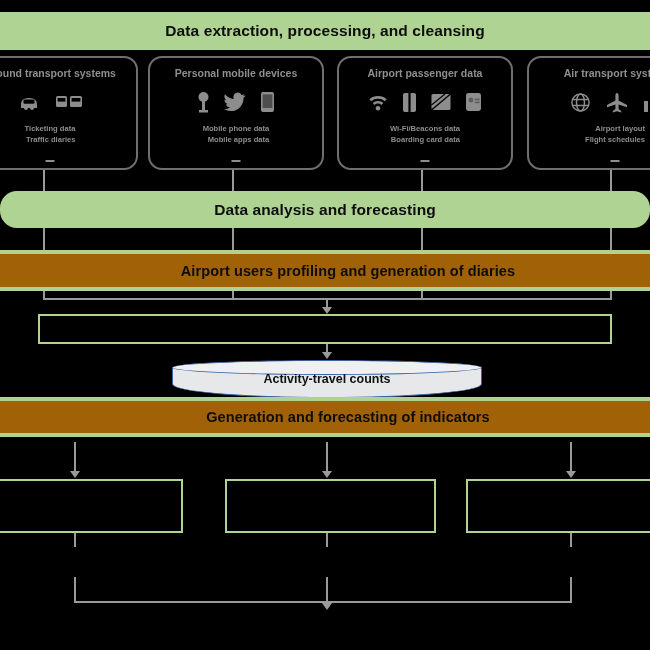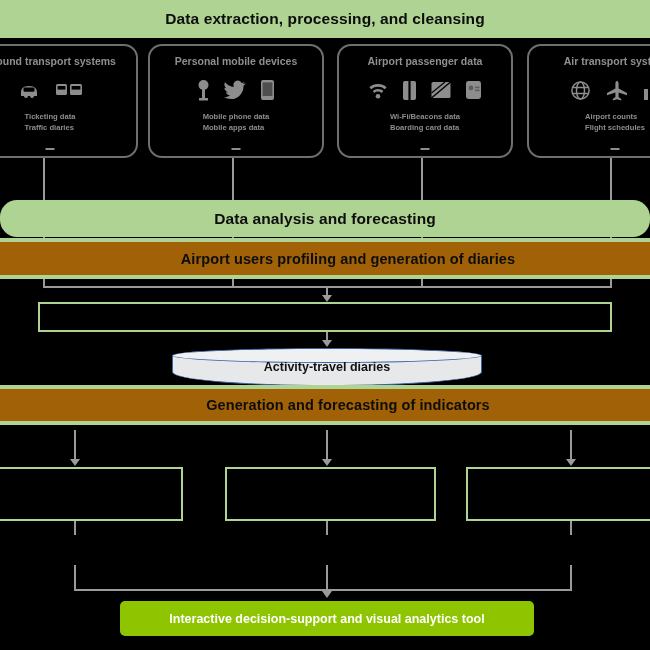--- a/index.html
+++ b/index.html
@@ -1,34 +1,34 @@
 <!DOCTYPE html>
 <html><head>
 <meta charset="utf-8">
 <style>
   html,body{margin:0;padding:0;}
   body{
     width:650px;height:650px;background:#000;overflow:hidden;
     font-family:"Liberation Sans", sans-serif;
     position:relative;
   }
-  .canvas{position:absolute;inset:0;width:650px;height:577px;}
+  .canvas{position:absolute;inset:0;width:650px;height:577px;margin-top:12px;}
 
   
   .banner{
     position:absolute;left:0;width:650px;
     display:flex;align-items:center;justify-content:center;
     font-weight:bold;color:#0d0d0d;z-index:6;
     letter-spacing:.1px;
   }
   .banner.green{background:#aed392;}
   .banner.blue{background:#a16207;border-top:4px solid #aed392;border-bottom:4px solid #aed392;padding-left:23px;}
 
   #banner-extraction{top:0;height:38px;font-size:15.5px;}
-  #banner-analysis{top:200px;height:37px;font-size:15.5px;border-radius:17px;}
+  #banner-analysis{top:179px;height:37px;font-size:15.5px;border-radius:17px;}
   #banner-profiling{top:238px;height:33px;font-size:14.5px;}
   #banner-indicators{top:385px;height:32px;font-size:14.5px;}
   #banner-frontend{top:531px;height:34px;font-size:15.5px;}
 
   
   .card{
     position:absolute;top:44px;height:110px;
     border:2px solid #6f6f6f;border-radius:14px;
     background:#000;z-index:5;
     display:flex;flex-direction:column;align-items:center;
@@ -40,21 +40,21 @@
 
   .card-title{
     margin-top:9px;font-size:10.5px;font-weight:bold;color:#8f8f8f;
     text-align:center;white-space:nowrap;
   }
   .card-icons{
     display:flex;gap:14px;align-items:center;justify-content:center;
     margin-top:10px;height:26px;
   }
   .card-icons svg{display:block;}
-  .card-lines{margin-top:8px;text-align:left;}
+  .card-lines{margin-top:8px;text-align:right;}
   .card-lines div{font-size:7.6px;font-weight:bold;color:#8d8d8d;line-height:11px;white-space:nowrap;}
   .card-dash{
     position:absolute;bottom:6px;left:50%;transform:translateX(-50%);
     width:9px;height:2px;background:#8d8d8d;
   }
 
   
   .ln{position:absolute;background:#9a9a9a;z-index:3;}
   .vln{width:2px;}
   .hln{height:2px;}
@@ -217,21 +217,21 @@
       </span>
       <span>
         <svg width="18" height="21" viewBox="0 0 18 21" fill="#8d8d8d">
           <rect x="1" y="9" width="4" height="11"></rect>
           <rect x="7" y="4" width="4" height="16"></rect>
           <rect x="13" y="12" width="4" height="8"></rect>
         </svg>
       </span>
     </div>
     <div class="card-lines">
-      <div>Airport counts</div>
+      <div>Airport layout</div>
       <div>Flight schedules</div>
     </div>
     <div class="card-dash"></div>
   </div>
 
   <div class="ln vln" style="left:43px;top:154px;height:112px;"></div>
   <div class="ln vln" style="left:232px;top:154px;height:112px;"></div>
   <div class="ln vln" style="left:421px;top:154px;height:112px;"></div>
   <div class="ln vln" style="left:610px;top:154px;height:112px;"></div>
 
@@ -255,21 +255,21 @@
   <div class="gbox" id="box-model">
     <span></span>
   </div>
 
   <div class="ln vln" style="left:326px;top:330px;height:12px;"></div>
   <div class="arrow" style="left:322px;top:340px;"></div>
 
   <div id="cylinder">
     <div class="cyl-body"></div>
     <div class="cyl-top"></div>
-    <div class="cyl-label">Activity-travel diaries</div>
+    <div class="cyl-label">Activity-travel counts</div>
   </div>
 
   <div class="ln vln" style="left:326px;top:386px;height:12px;"></div>
 
   <div class="banner blue" id="banner-indicators">
     <span>Generation and forecasting of indicators</span>
   </div>
 
   <div class="ln vln" style="left:74px;top:430px;height:31px;"></div>
   <div class="arrow" style="left:70px;top:459px;"></div>
@@ -292,17 +292,14 @@
   <div class="ln vln" style="left:326px;top:517px;height:18px;"></div>
   <div class="ln vln" style="left:570px;top:517px;height:18px;"></div>
 
 
   <div class="ln vln" style="left:74px;top:565px;height:25px;"></div>
   <div class="ln vln" style="left:570px;top:565px;height:25px;"></div>
   <div class="ln hln" style="left:74px;top:589px;width:498px;"></div>
   <div class="ln vln" style="left:326px;top:565px;height:26px;"></div>
   <div class="arrow" style="left:322px;top:591px;"></div>
 
-  <div id="cta">
-    <span>Interactive decision-support and visual analytics tool</span>
-  </div>
 
 </div>
 
 </body></html>

